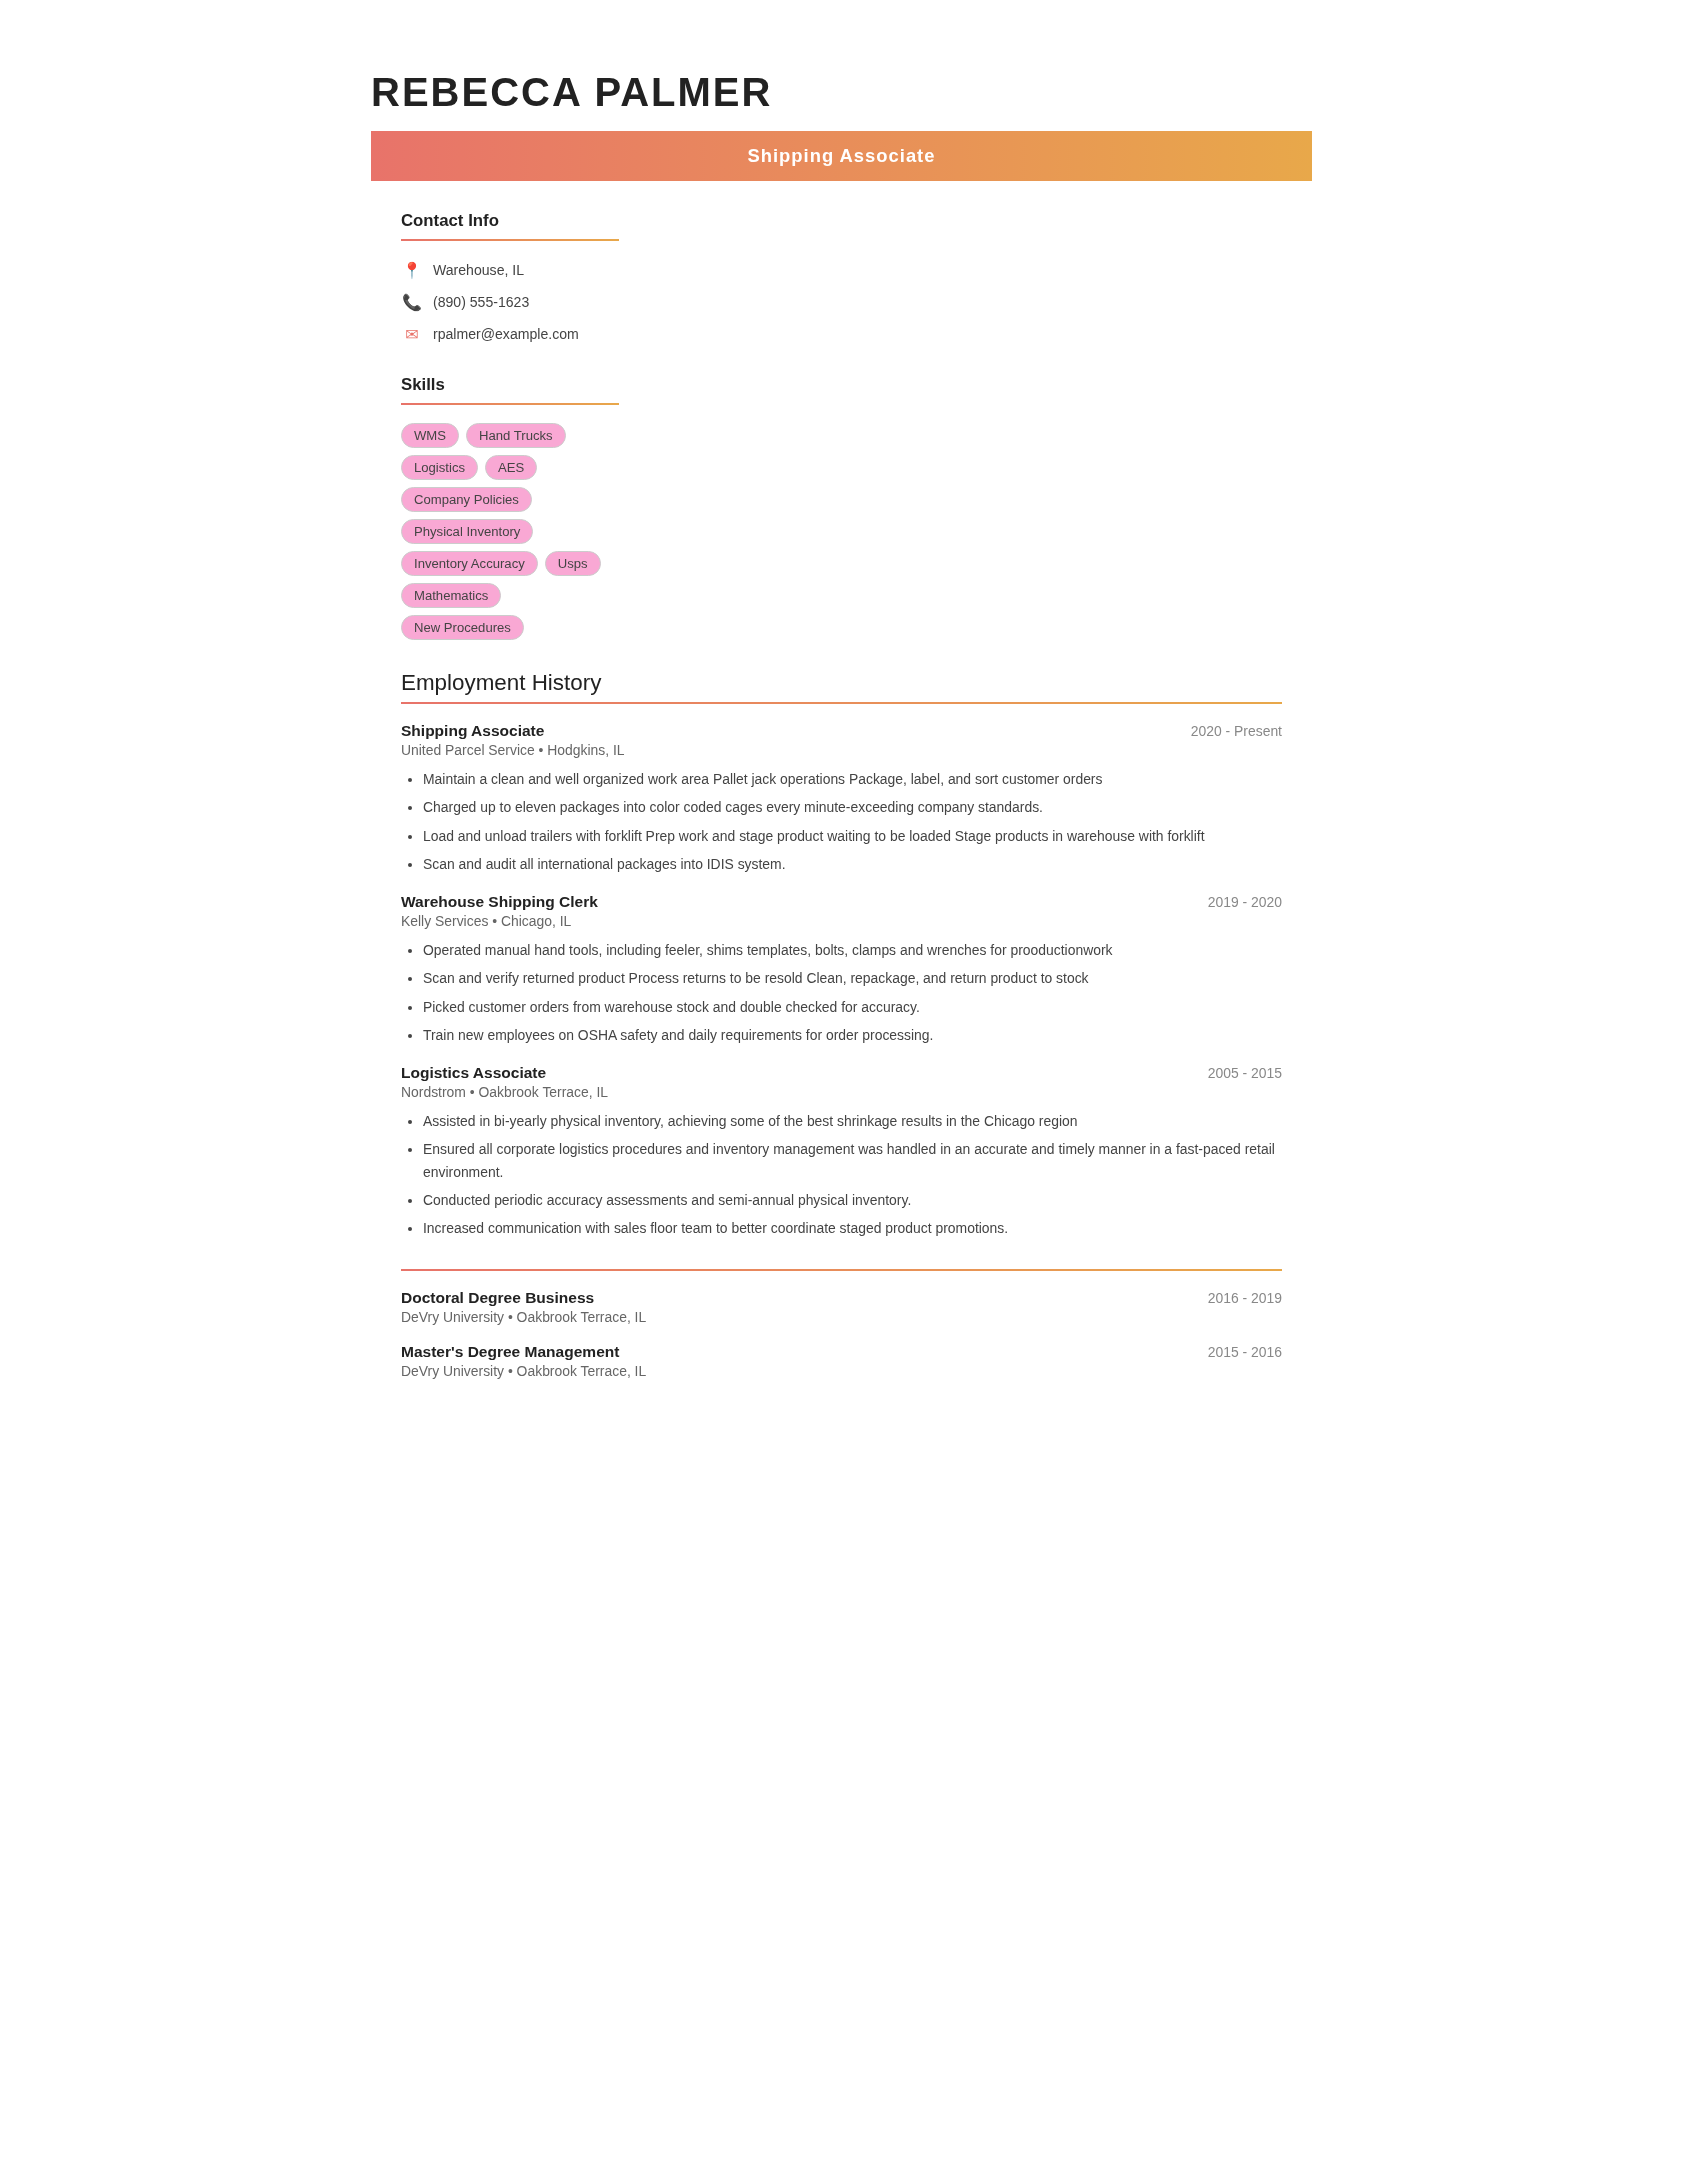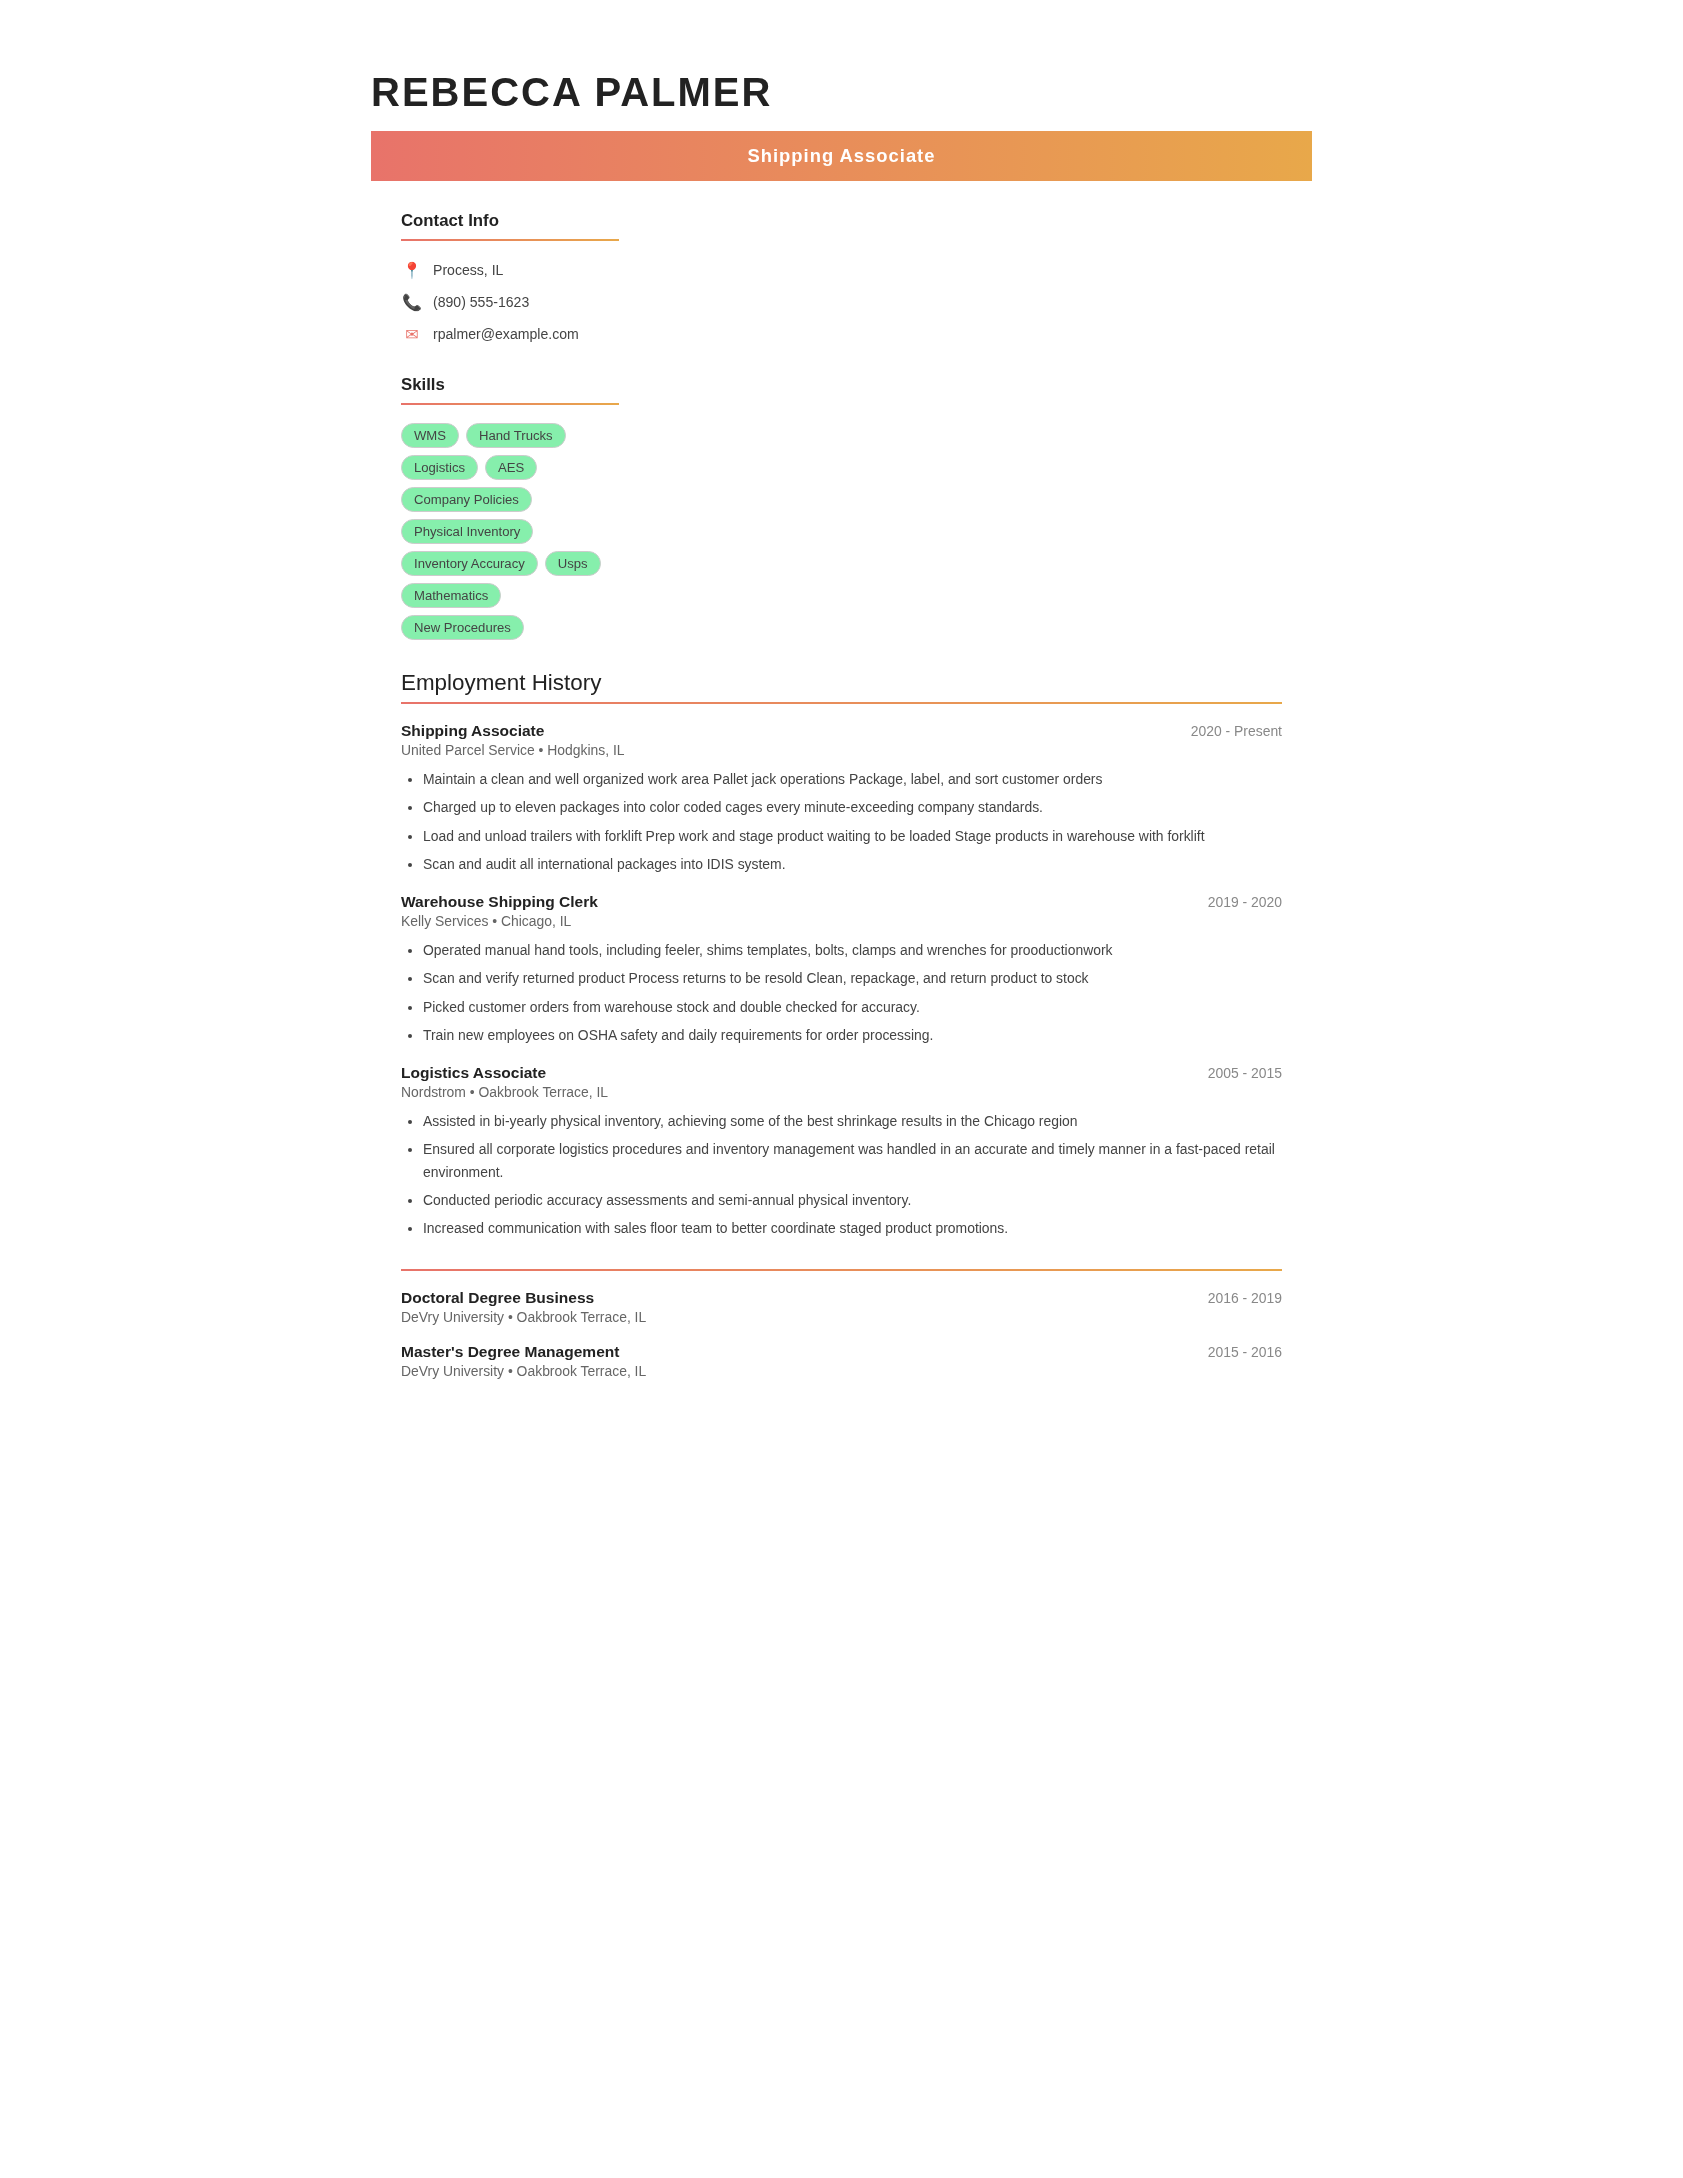--- a/index.html
+++ b/index.html
@@ -79,21 +79,21 @@
       flex-wrap: wrap;
       gap: 7px;
       margin-top: 4px;
     }
     .tag {
       border: 1.5px solid #ccc;
       border-radius: 20px;
       padding: 4px 12px;
       font-size: 0.82rem;
       color: #444;
-      background: #86efac;
+      background: #f9a8d4;
     }
     .content {
       flex: 1;
     }
     .content-section {
       margin-bottom: 30px;
     }
     .content-section-title {
       font-size: 1.4rem;
       font-weight: 400;
@@ -147,21 +147,21 @@
 
 <div class="main-layout">
 
   <div class="sidebar">
 
     <div class="content-section">
       <div class="section-title">Contact Info</div>
       <div class="divider"></div>
       <div class="contact-item">
         <span class="contact-icon">📍</span>
-        <span>Process, IL</span>
+        <span>Warehouse, IL</span>
       </div>
       <div class="contact-item">
         <span class="contact-icon">📞</span>
         <span>(890) 555-1623</span>
       </div>
       <div class="contact-item">
         <span class="contact-icon">✉</span>
         <span>rpalmer@example.com</span>
       </div>
     </div>

